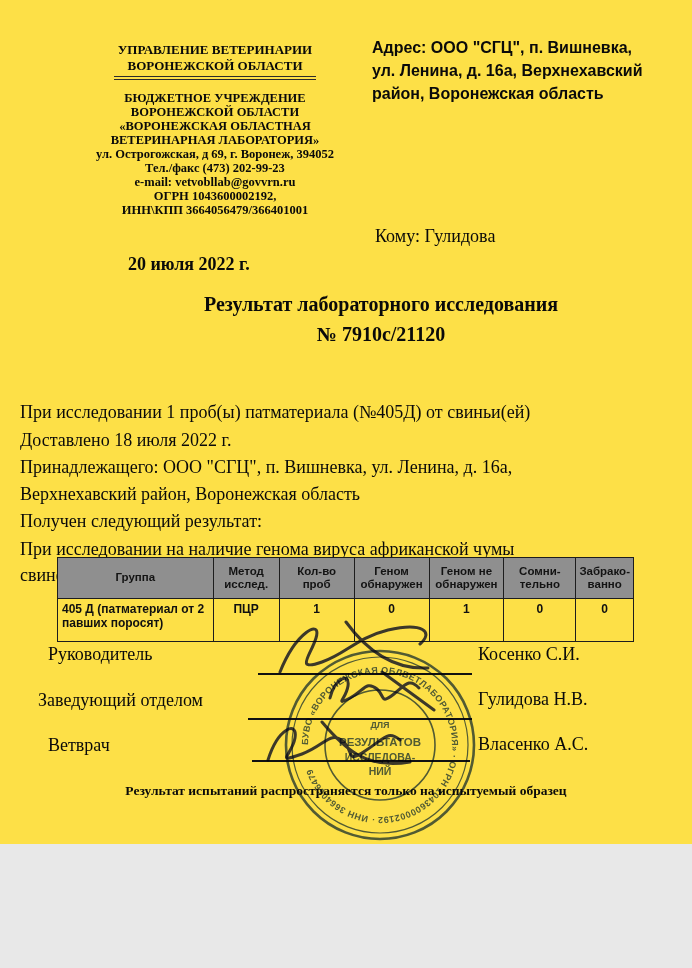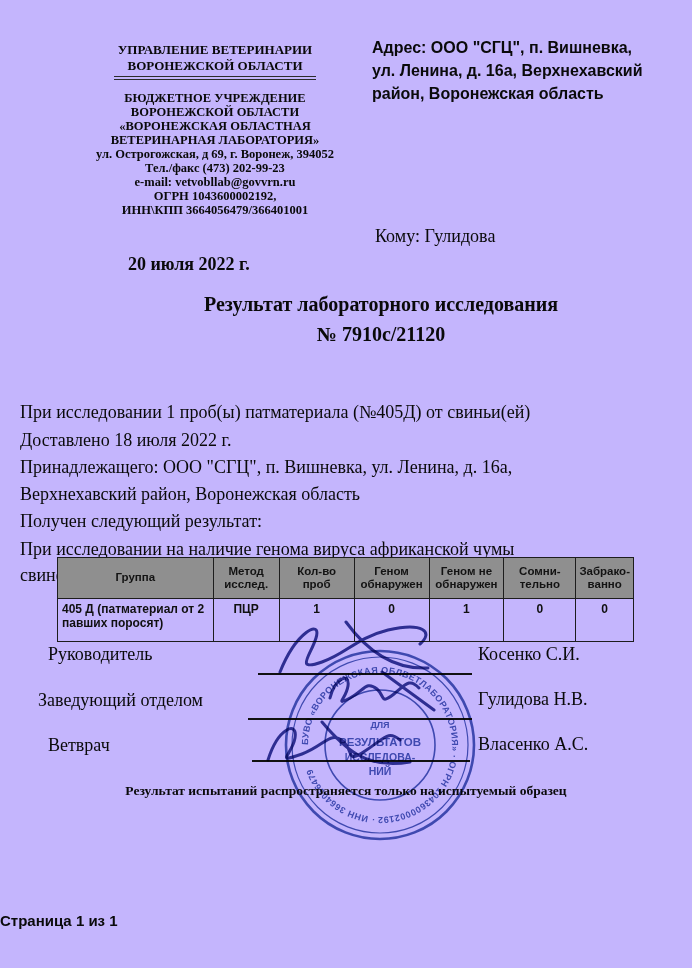--- a/index.html
+++ b/index.html
@@ -1,18 +1,18 @@
 <!DOCTYPE html>
 <html><head>
 <meta charset="utf-8">
 <style>
   html,body{margin:0;padding:0;background:#e8e8e8;}
   .page{
-    position:relative;width:692px;height:968px;margin:0 auto;
-    background:#c4b5fd;overflow:hidden;
+    position:relative;width:692px;height:844px;margin:0 auto;
+    background:#fde047;overflow:hidden;
     font-family:"Liberation Serif", serif;color:#0a0a0a;
   }
   
   .org-block{position:absolute;left:55px;top:42px;width:320px;text-align:center;
     font-weight:700;font-size:12.5px;line-height:14px;}
   .authority{display:inline-block;border-bottom:4px double #2b2b2b;padding:0 4px 3px 4px;
     font-size:13px;line-height:15.5px;margin-bottom:11px;}
   .org-lines div{white-space:pre-line;}
   .doc-date{position:absolute;left:128px;top:254px;font-size:18px;font-weight:700;}
   

